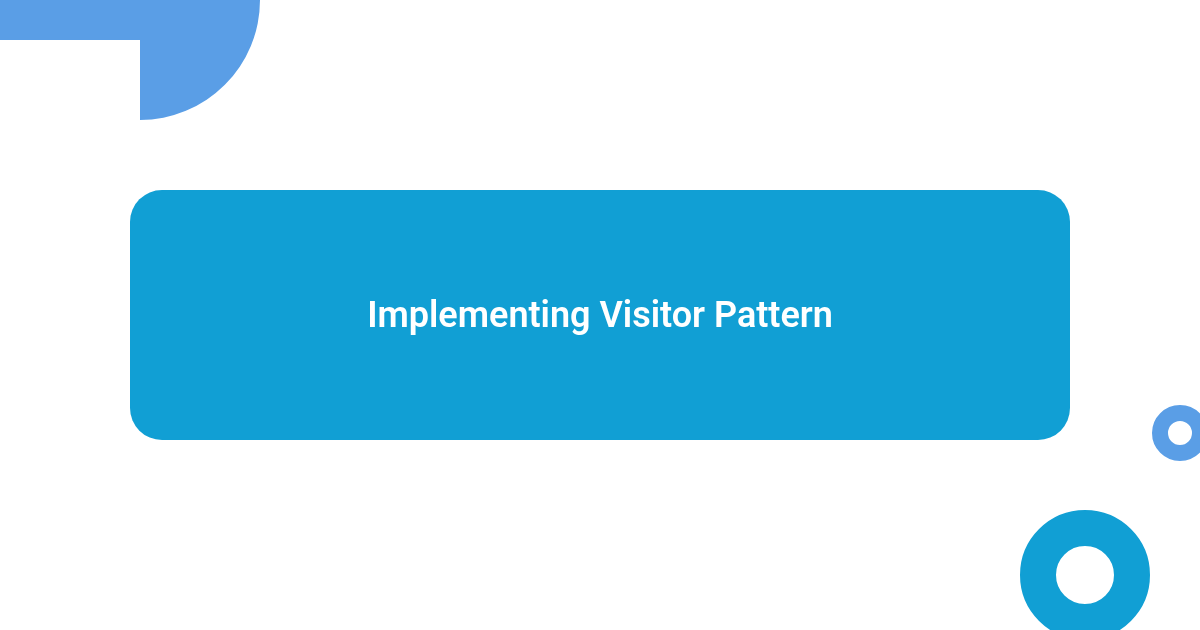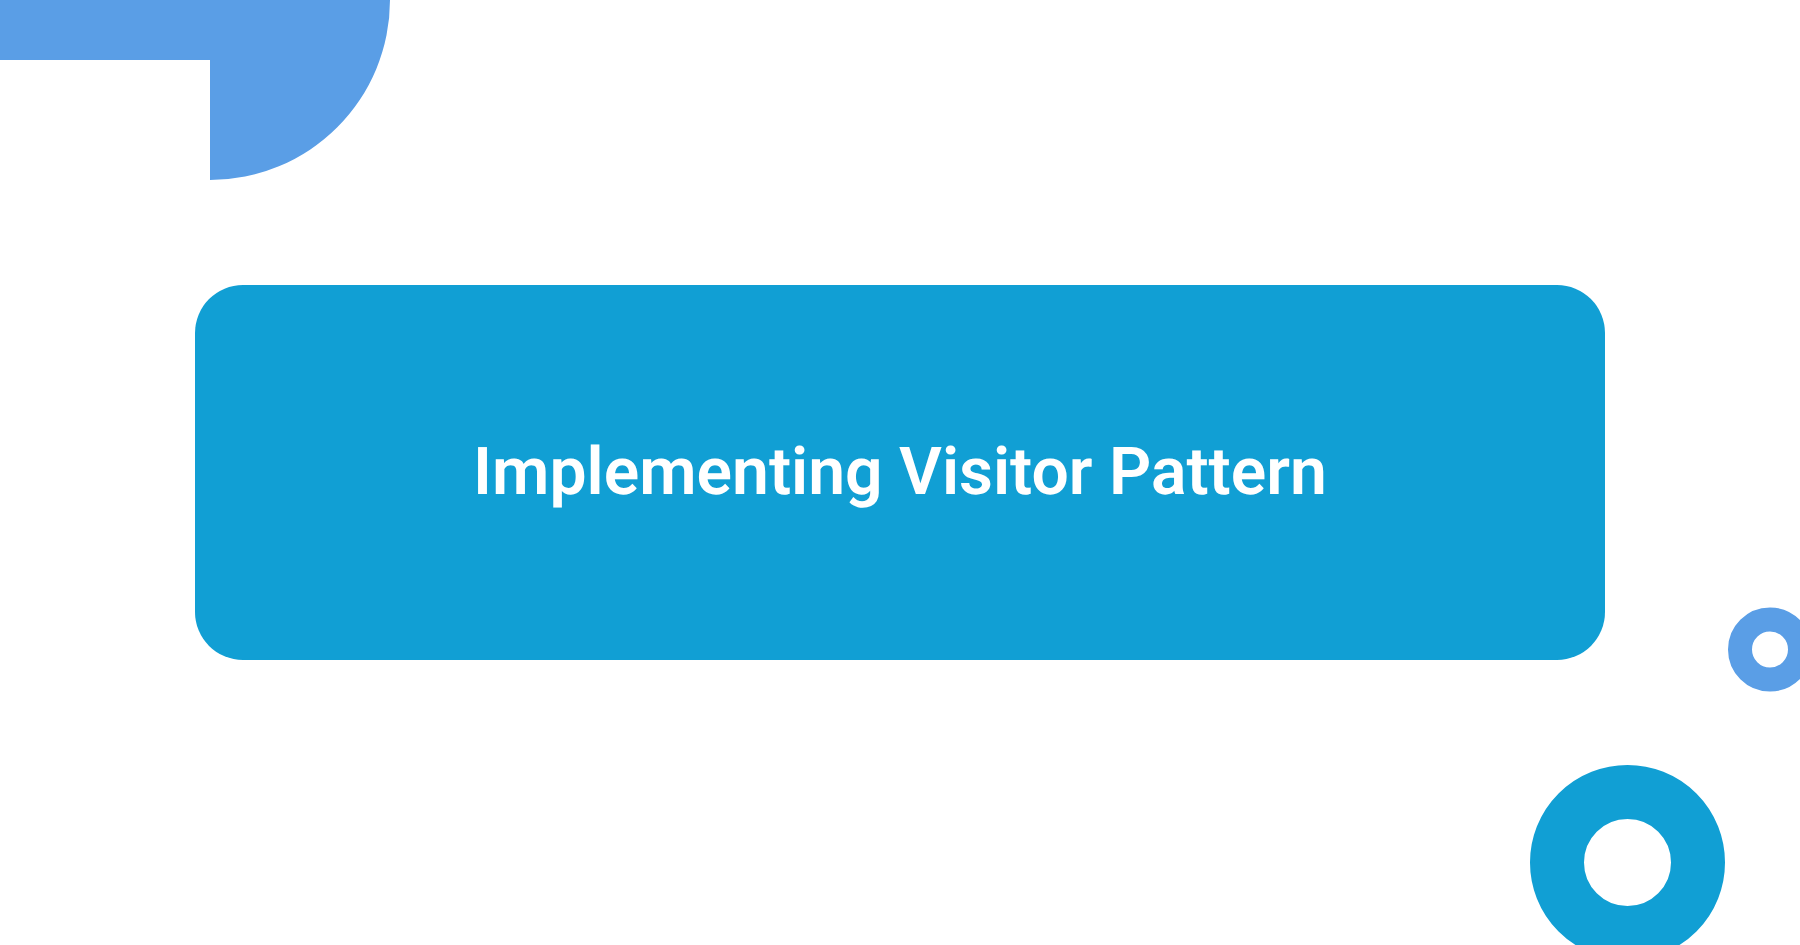--- a/index.html
+++ b/index.html
@@ -31,21 +31,21 @@
       height: 250px;
       background: #119fd4;
       border-radius: 32px;
       display: flex;
       align-items: center;
       justify-content: center;
       padding: 40px;
     }
     .title-text {
       color: #ffffff;
-      font-size: 44px;
+      font-size: 36px;
       font-weight: 600;
       text-align: center;
       line-height: 1.35;
     }
     .ring-small {
       position: absolute;
       top: 405px;
       right: -8px;
       width: 56px;
       height: 56px;

